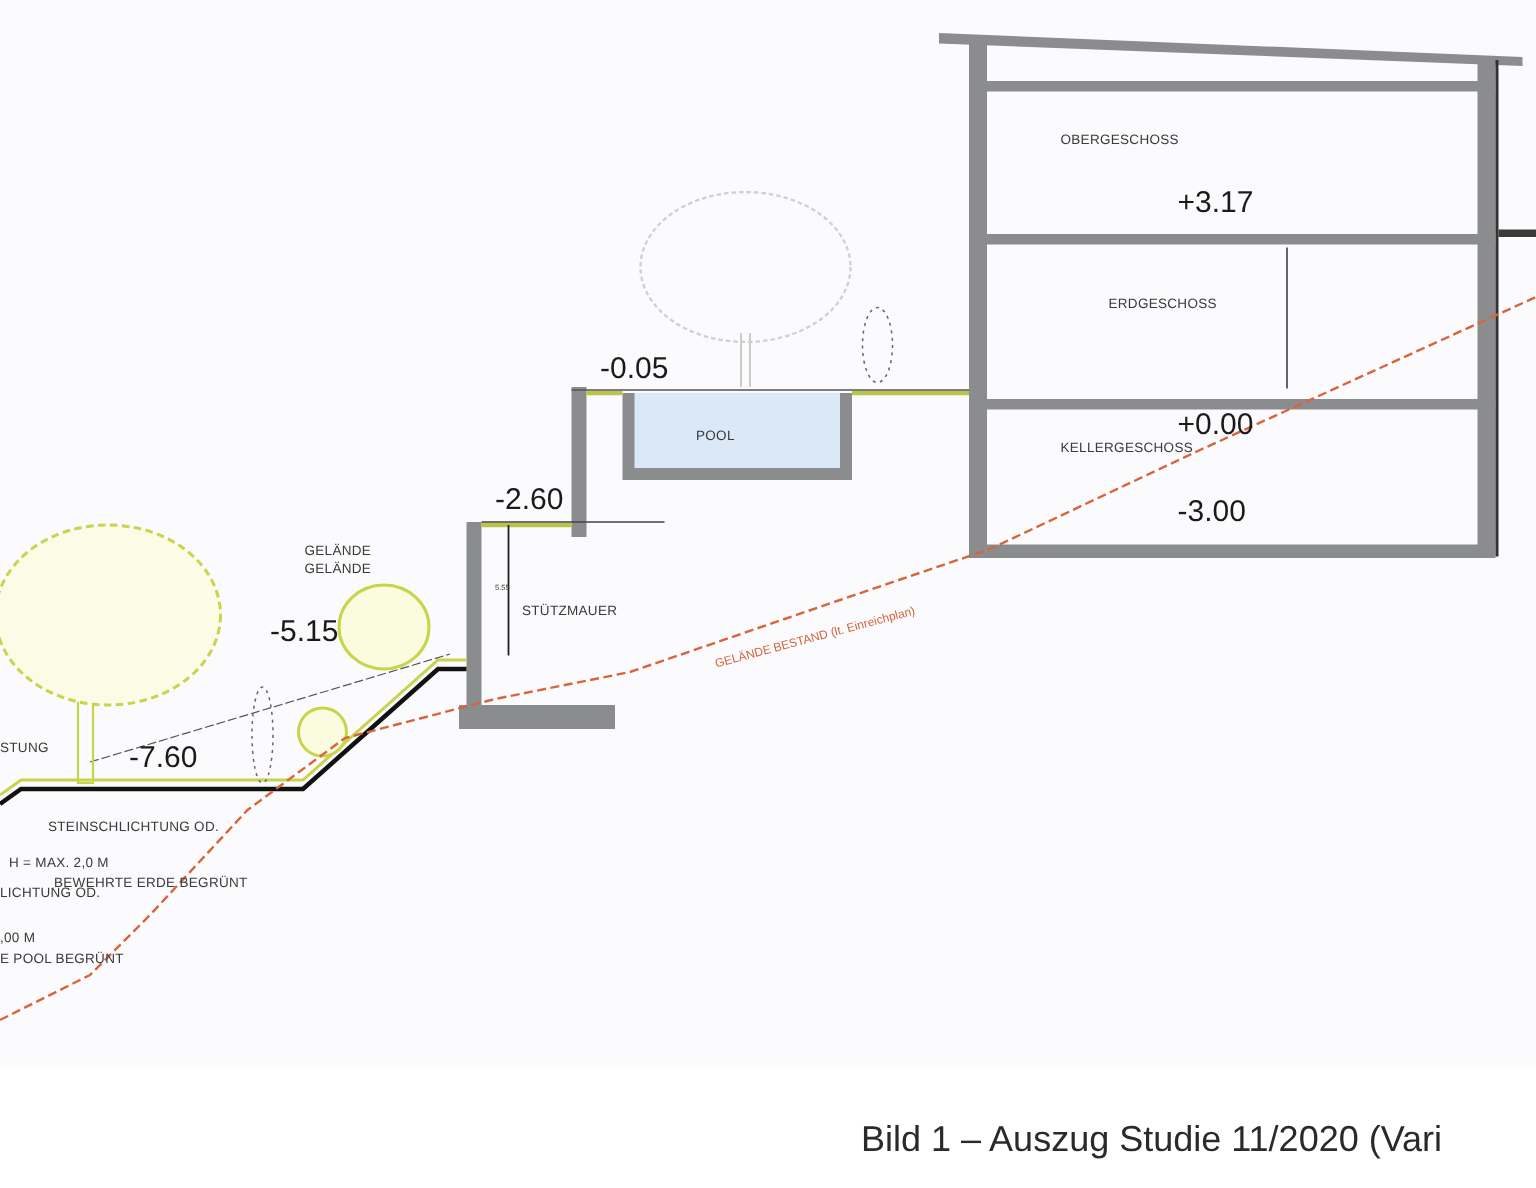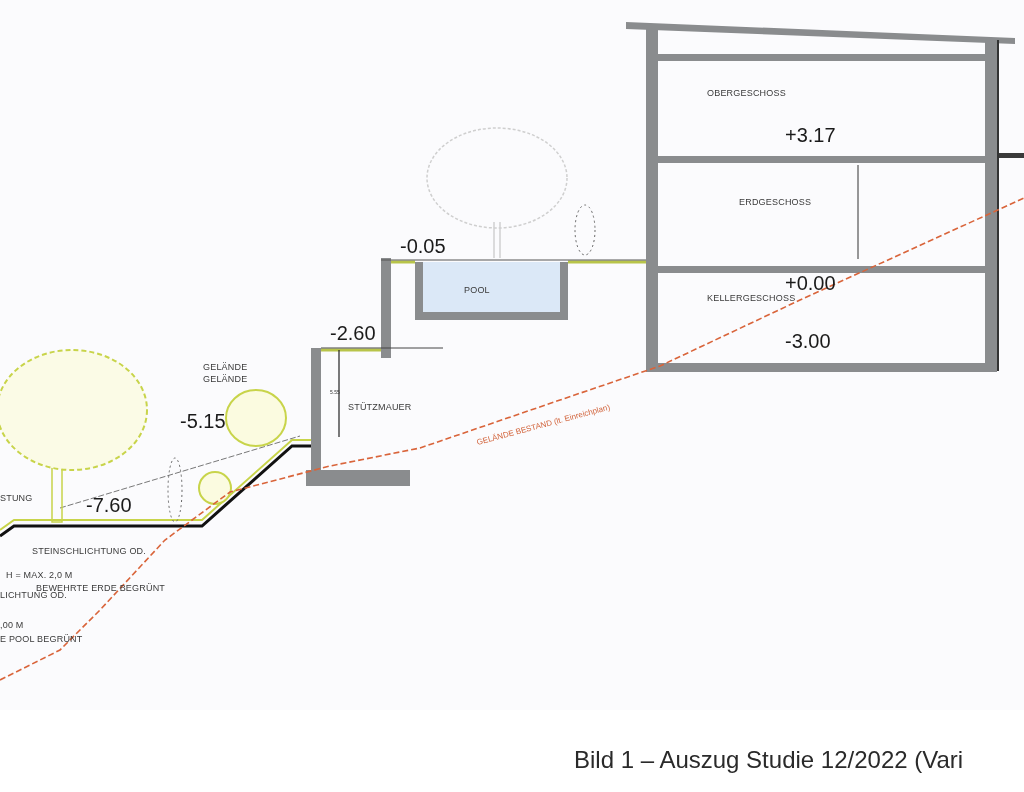--- a/index.html
+++ b/index.html
@@ -99,14 +99,14 @@
 
   <div class="lbl small" style="left:0;top:546px;margin-left:32px;">STEINSCHLICHTUNG OD.</div>
   <div class="lbl small" style="left:6px;top:583px;padding-left:30px;">BEWEHRTE ERDE BEGRÜNT</div>
   <div class="lbl small" style="left:6px;top:570px;">H = MAX. 2,0 M</div>
   <div class="lbl small" style="left:0px;top:590px;">LICHTUNG OD.</div>
   <div class="lbl small" style="left:0px;top:634px;">E POOL BEGRÜNT</div>
   <div class="lbl small" style="left:0px;top:620px;">,00 M</div>
 
   <div class="lbl terrain" style="left:478px;top:438px;">GELÄNDE BESTAND (lt. Einreichplan)</div>
 
-  <div class="caption">Bild 1 – Auszug Studie 12/2022 (Vari</div>
+  <div class="caption">Bild 1 – Auszug Studie 11/2020 (Vari</div>
 </div>
 
 </body></html>

